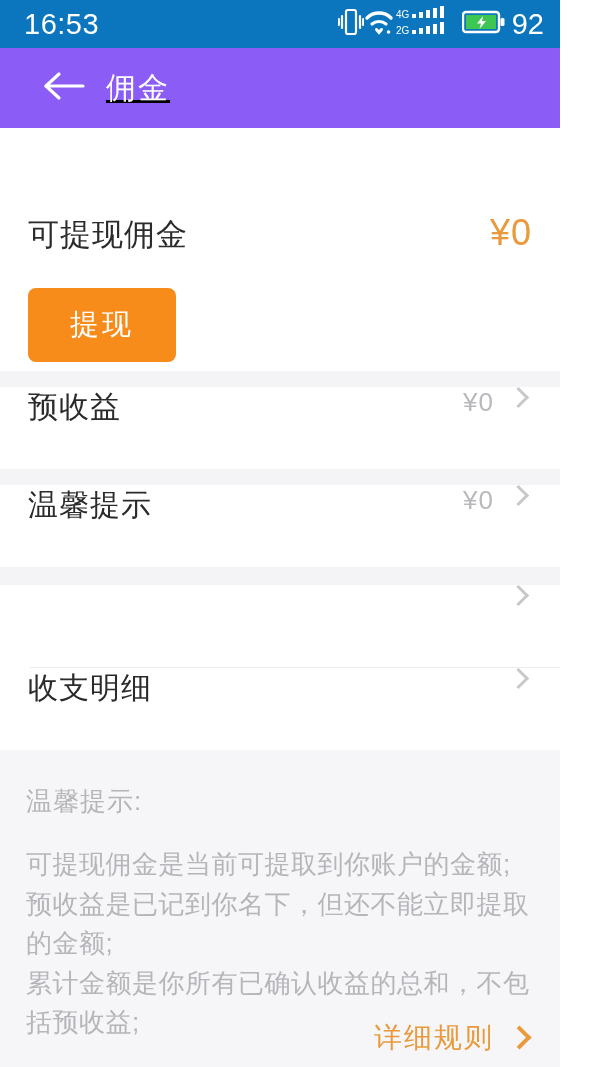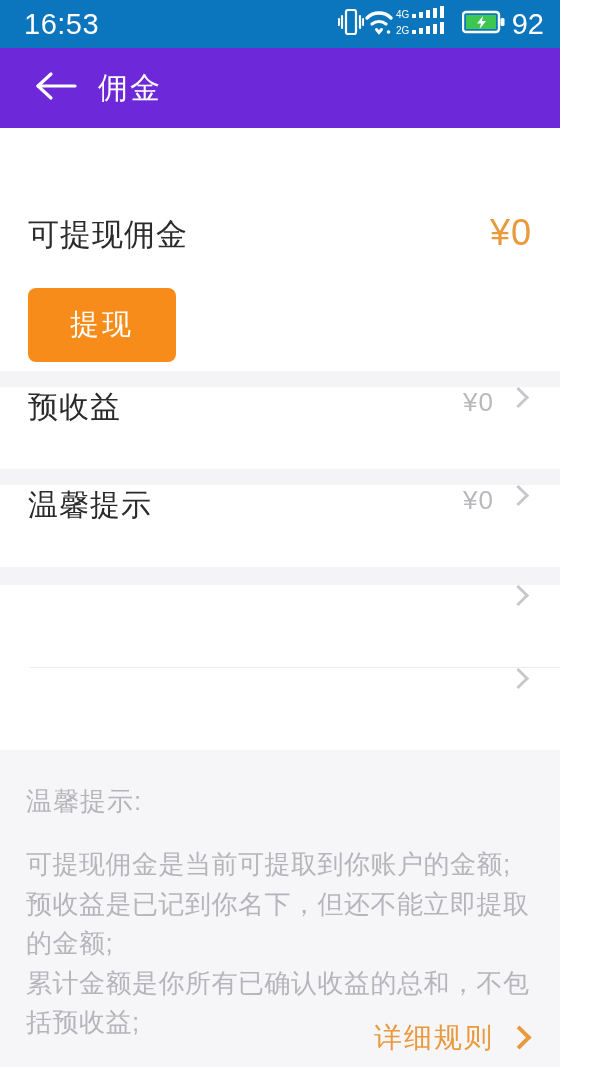--- a/index.html
+++ b/index.html
@@ -18,22 +18,23 @@
     display:flex; align-items:center; padding:0 16px;
   }
   .clock { font-size:29px; letter-spacing:.5px; line-height:1; padding-left:8px; }
   .sb-spacer { flex:1; }
   .sb-icons { display:flex; align-items:center; }
   .ico { display:block; }
   .battery-num { font-size:29px; line-height:1; margin-left:6px; }
 
   
   .titlebar {
-    height:80px; background:#6d28d9; display:flex; align-items:center;
-    padding-left:32px;
+    height:80px; background:#8b5cf6; display:flex; align-items:center;
+    padding-left:40px;
+    text-decoration:underline;
   }
   .back-btn {
     width:48px; height:48px; display:flex; align-items:center; justify-content:center;
     cursor:pointer;
   }
   .title { color:#ffffff; font-size:30px; margin-left:18px; letter-spacing:2px; }
 
   
   .gap { background:#f4f4f6; }
   .gap-16 { height:16px; }
@@ -204,20 +205,21 @@
 
   <div class="gap gap-18"></div>
 
   <div class="card">
     <div class="row">
       <span class="row-flex"></span>
       <span class="chev"></span>
     </div>
     <div class="hairline"></div>
     <div class="row">
+      <span class="row-label">收支明细</span>
       <span class="row-flex"></span>
       <span class="chev"></span>
     </div>
   </div>
 
   <div class="tips">
     <div class="tips-title">温馨提示:</div>
     <div class="tips-body" style="white-space:pre-line;">可提现佣金是当前可提取到你账户的金额;
 预收益是已记到你名下，但还不能立即提取的金额;
 累计金额是你所有已确认收益的总和，不包括预收益;</div>

